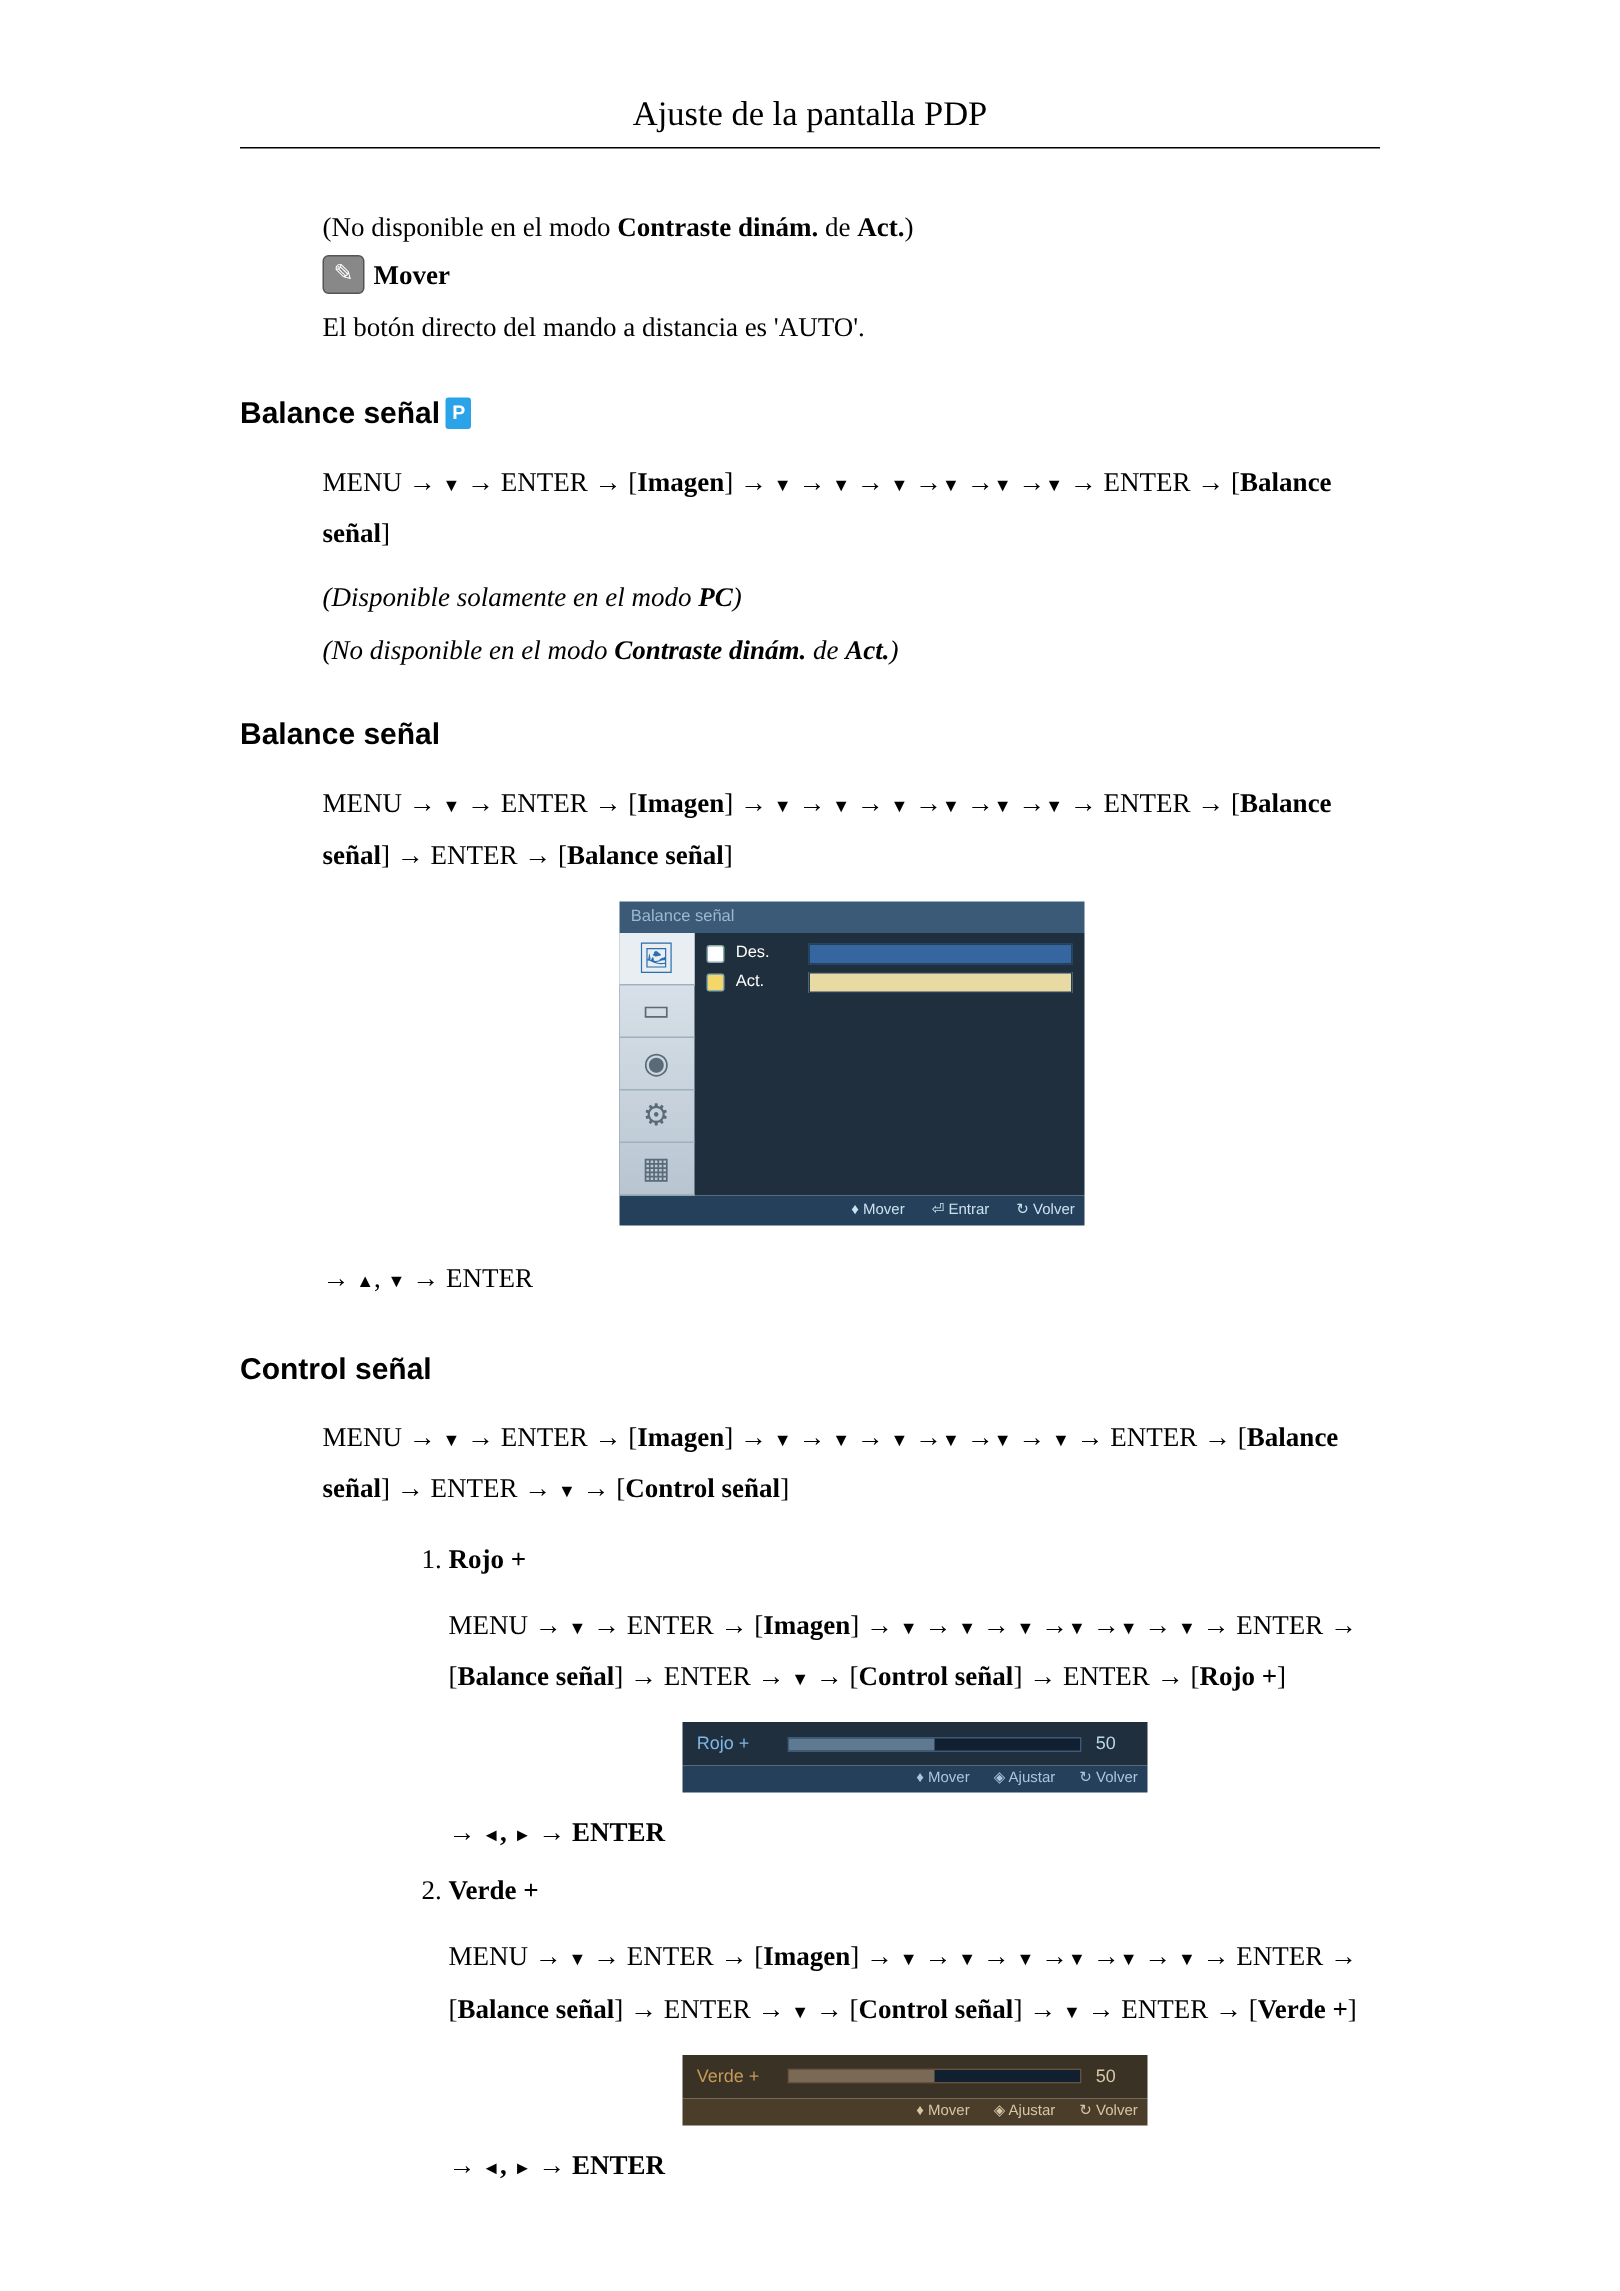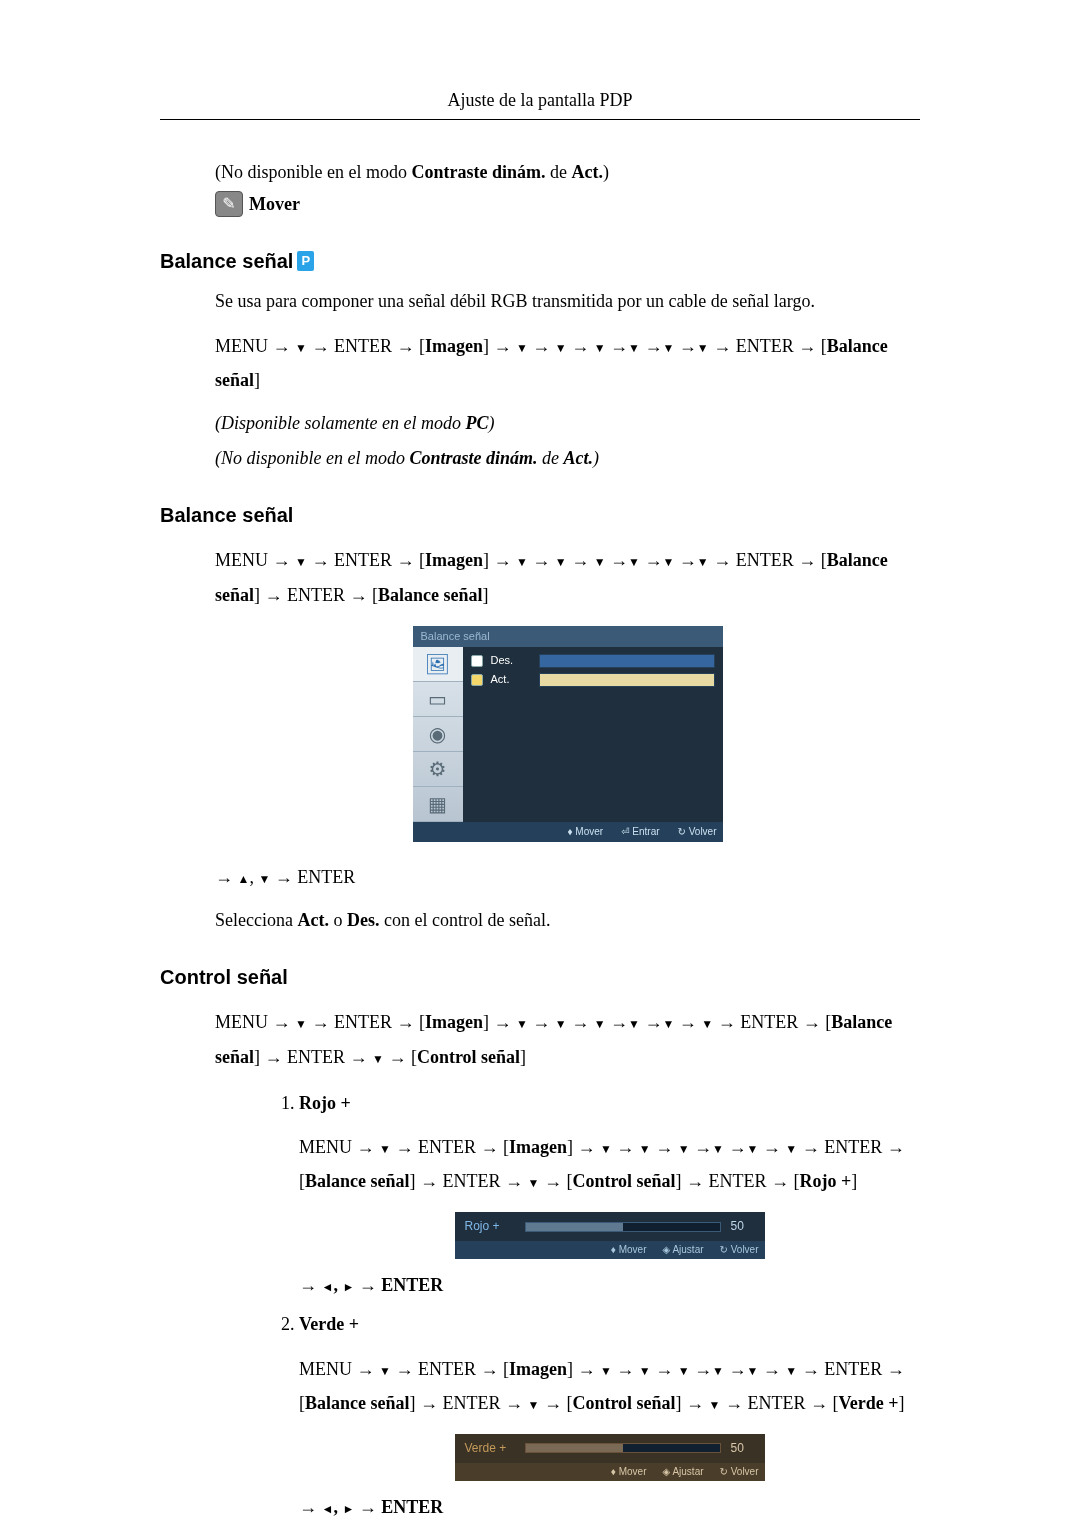--- a/index.html
+++ b/index.html
@@ -9,22 +9,21 @@
     background: #fff;
     margin: 0;
     padding: 60px 160px 40px 160px;
     line-height: 1.4;
   }
   .page-header {
     text-align: center;
     border-bottom: 1px solid #000;
     padding-bottom: 6px;
     margin-bottom: 40px;
-    font-size: 18px;
-    margin-top: 28px;
+    font-size: 23px;
   }
   .content-block {
     margin-left: 55px;
     margin-bottom: 20px;
   }
   .nota-line {
     display: flex;
     align-items: center;
     gap: 6px;
     margin: 6px 0 10px 0;
@@ -197,28 +196,28 @@
 </div>
 
 <div class="content-block">
   <div>
     <span>(No disponible en el modo </span><span class="bold">Contraste dinám.</span><span> de </span><span class="bold">Act.</span><span>)</span>
   </div>
   <div class="nota-line">
     <span class="nota-icon">✎</span>
     <span class="bold">Mover</span>
   </div>
+  <div>El botón directo del mando a distancia es 'AUTO'.</div>
 </div>
 
 <div class="section-heading">
   <span>Balance señal</span>
   <span class="p-badge">P</span>
 </div>
 <div class="content-block">
-  <div>Se usa para componer una señal débil RGB transmitida por un cable de señal largo.</div>
   <div class="menu-path">
     <span>MENU</span>
     <span>→</span>
     <span class="down-tri">▼</span>
     <span>→</span>
     <span>ENTER</span>
     <span>→</span>
     [<span class="bold">Imagen</span>]
     <span>→</span>
     <span class="down-tri">▼</span>
@@ -303,23 +302,20 @@
     </div>
   </div>
 
   <div class="menu-path">
     <span>→</span>
     <span class="down-tri">▲</span><span>, </span><span class="down-tri">▼</span>
     <span>→</span>
     <span>ENTER</span>
   </div>
 
-  <div>
-    <span>Selecciona </span><span class="bold">Act.</span><span> o </span><span class="bold">Des.</span><span> con el control de señal.</span>
-  </div>
 </div>
 
 <div class="section-heading">
   <span>Control señal</span>
 </div>
 <div class="content-block">
   <div class="menu-path">
     <span>MENU</span>
     <span>→</span>
     <span class="down-tri">▼</span>

